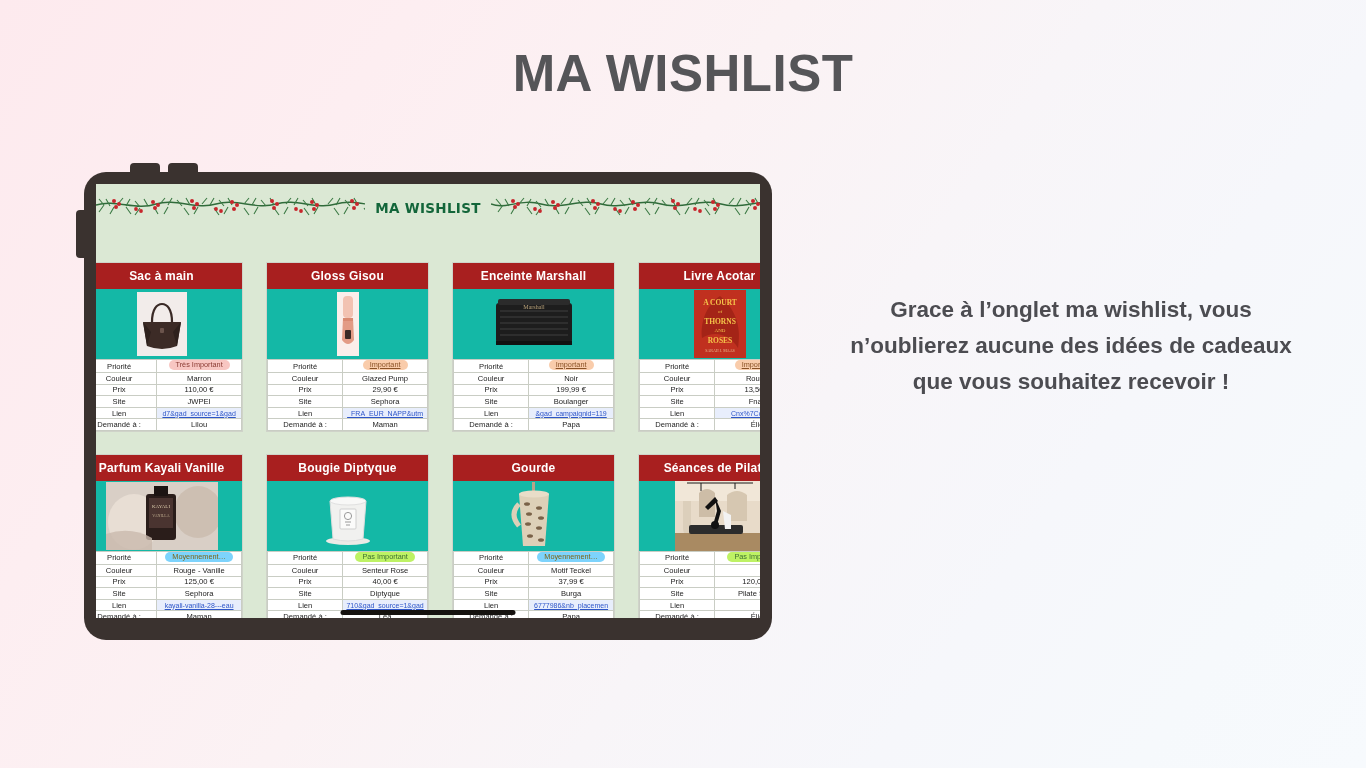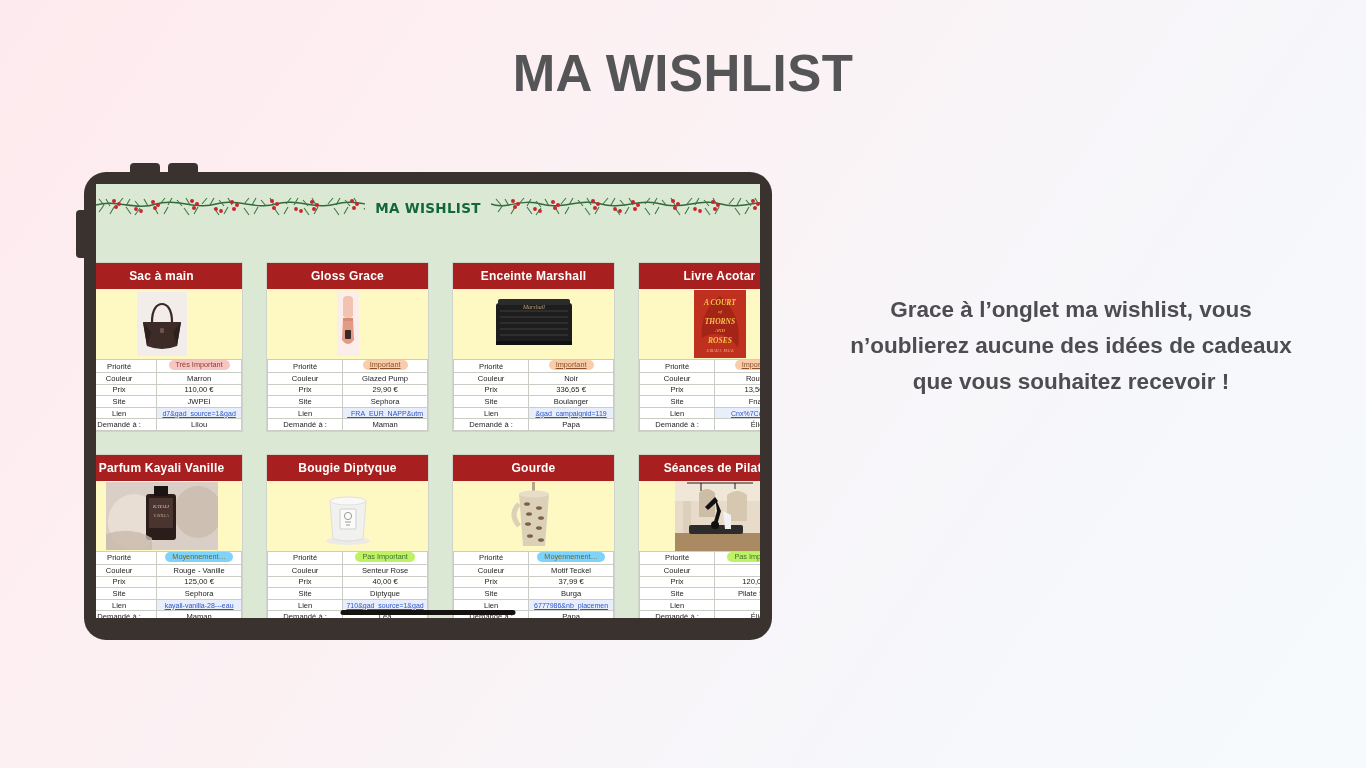--- a/index.html
+++ b/index.html
@@ -146,26 +146,25 @@
     text-align: center;
     font-size: 12px;
     font-weight: 700;
     padding: 6px 2px;
     letter-spacing: 0.2px;
     white-space: nowrap;
     overflow: hidden;
   }
   .card-image {
     height: 70px;
-    background: #fef9c3;
+    background: #14b8a6;
     display: flex;
     align-items: center;
     justify-content: center;
     overflow: hidden;
-    font-style: italic;
   }
   .card-image svg, .card-image .ph { display: block; }
 
   table.card-table {
     width: 100%;
     border-collapse: collapse;
     font-size: 7.6px;
     color: #1c1c1c;
   }
   table.card-table td {
@@ -360,21 +359,21 @@
          <td class="val link-cell">d7&amp;gad_source=1&amp;gad</td>
        </tr>
        <tr>
          <td class="lbl">Demandé à :</td>
          <td class="val">Lilou</td>
        </tr>
      </tbody>
             </table>
           </div>
           <div class="card">
-            <div class="card-header">Gloss Grace</div>
+            <div class="card-header">Gloss Gisou</div>
      <div class="card-image">
               <svg width="70" height="64" viewBox="0 0 70 64">
       <rect x="24" y="0" width="22" height="64" fill="#fbeeea"></rect>
       <rect x="30" y="4" width="10" height="22" rx="4" fill="#f2c2b2"></rect>
       <path d="M30 26 L40 26 L41 48 Q35 56 29 48 Z" fill="#e39b85"></path>
       <rect x="32" y="38" width="6" height="9" rx="1" fill="#3a2a26"></rect>
       <rect x="30" y="26" width="10" height="3" fill="#d98a72"></rect>
     </svg>
             </div>
      <table class="card-table">
@@ -432,21 +431,21 @@
          <td class="val">
            <span class="badge important">Important</span>
          </td>
        </tr>
        <tr>
          <td class="lbl">Couleur</td>
          <td class="val">Noir</td>
        </tr>
        <tr>
          <td class="lbl">Prix</td>
-         <td class="val">336,65 €</td>
+         <td class="val">199,99 €</td>
        </tr>
        <tr>
          <td class="lbl">Site</td>
          <td class="val">Boulanger</td>
        </tr>
        <tr>
          <td class="lbl">Lien</td>
          <td class="val link-cell">&amp;gad_campaignid=119</td>
        </tr>
        <tr>

